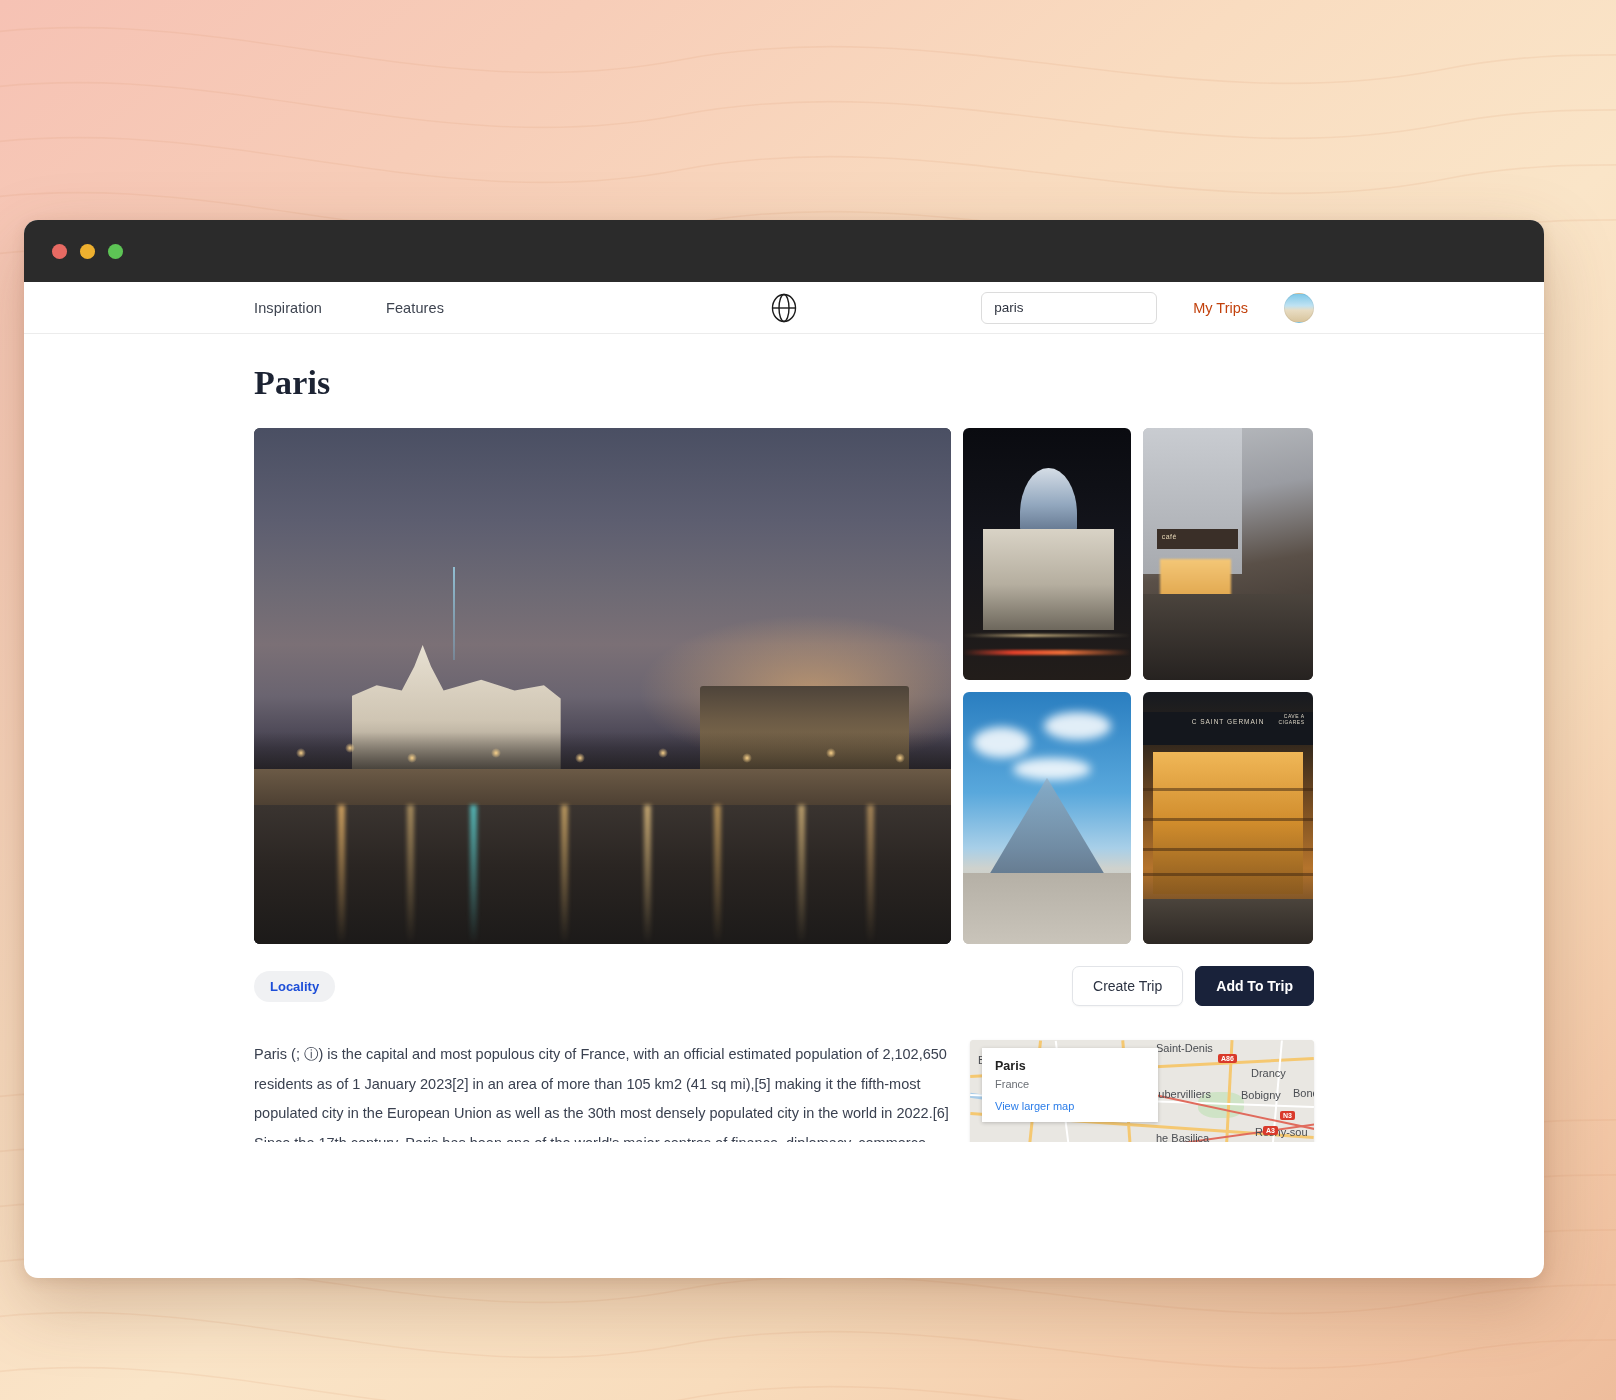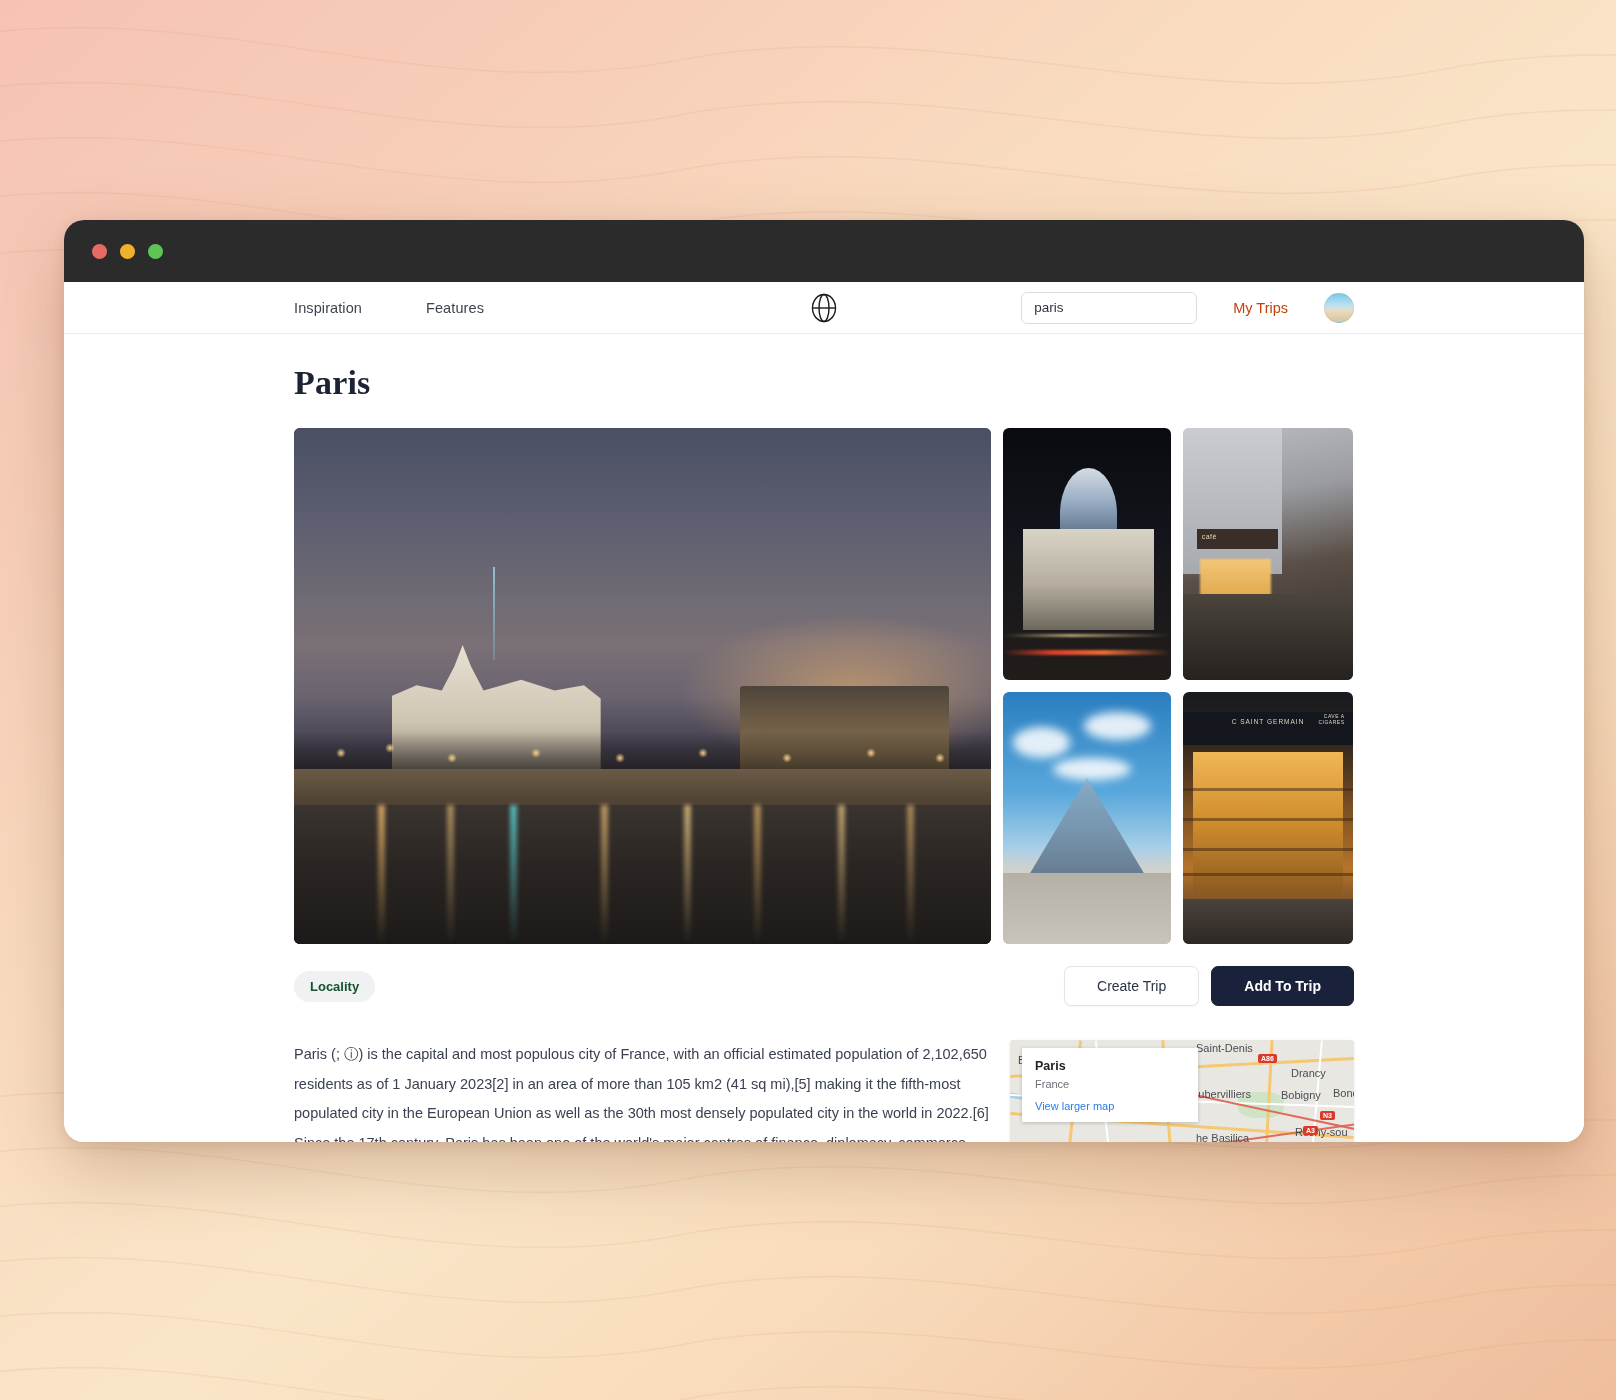--- a/index.html
+++ b/index.html
@@ -31,26 +31,25 @@
     inset: 0;
     opacity: 0.45;
   }
 
   
   .browser {
     position: absolute;
     left: 24px;
     top: 220px;
     width: 1520px;
-    height: 922px;
-    border-radius: 20px;
+    height: 1058px;
+    border-radius: 14px;
     overflow: hidden;
     box-shadow: 0 26px 70px rgba(120, 70, 40, 0.28), 0 4px 14px rgba(120,70,40,0.14);
     background: #ffffff;
-    margin-left: 40px;
   }
   .titlebar {
     height: 62px;
     background: #2b2b2b;
     display: flex;
     align-items: center;
     padding-left: 28px;
     gap: 13px;
   }
   .dot { width: 15px; height: 15px; border-radius: 50%; }
@@ -285,31 +284,31 @@
     background: linear-gradient(180deg, #4b443c 0%, #2d2824 100%);
   }
 
   
   .meta-row {
     display: flex; align-items: center;
     margin-top: 22px;
   }
   .pill {
     background: #f0f1f3;
-    color: #14532d;
+    color: #1d4ed8;
     font-size: 13px;
     font-weight: bold;
     padding: 8px 16px;
     border-radius: 999px;
     cursor: pointer;
   }
   .actions { margin-left: auto; display: flex; gap: 12px; align-items: center; }
   .btn {
     font-size: 14px;
-    padding: 11px 32px;
+    padding: 11px 20px;
     border-radius: 7px;
     cursor: pointer;
     white-space: nowrap;
     font-family: "Liberation Sans", sans-serif;
   }
   .btn-secondary {
     background: #ffffff;
     color: #2b3242;
     border: 1px solid #e2e4e8;
     box-shadow: 0 1px 2px rgba(0,0,0,0.04);

